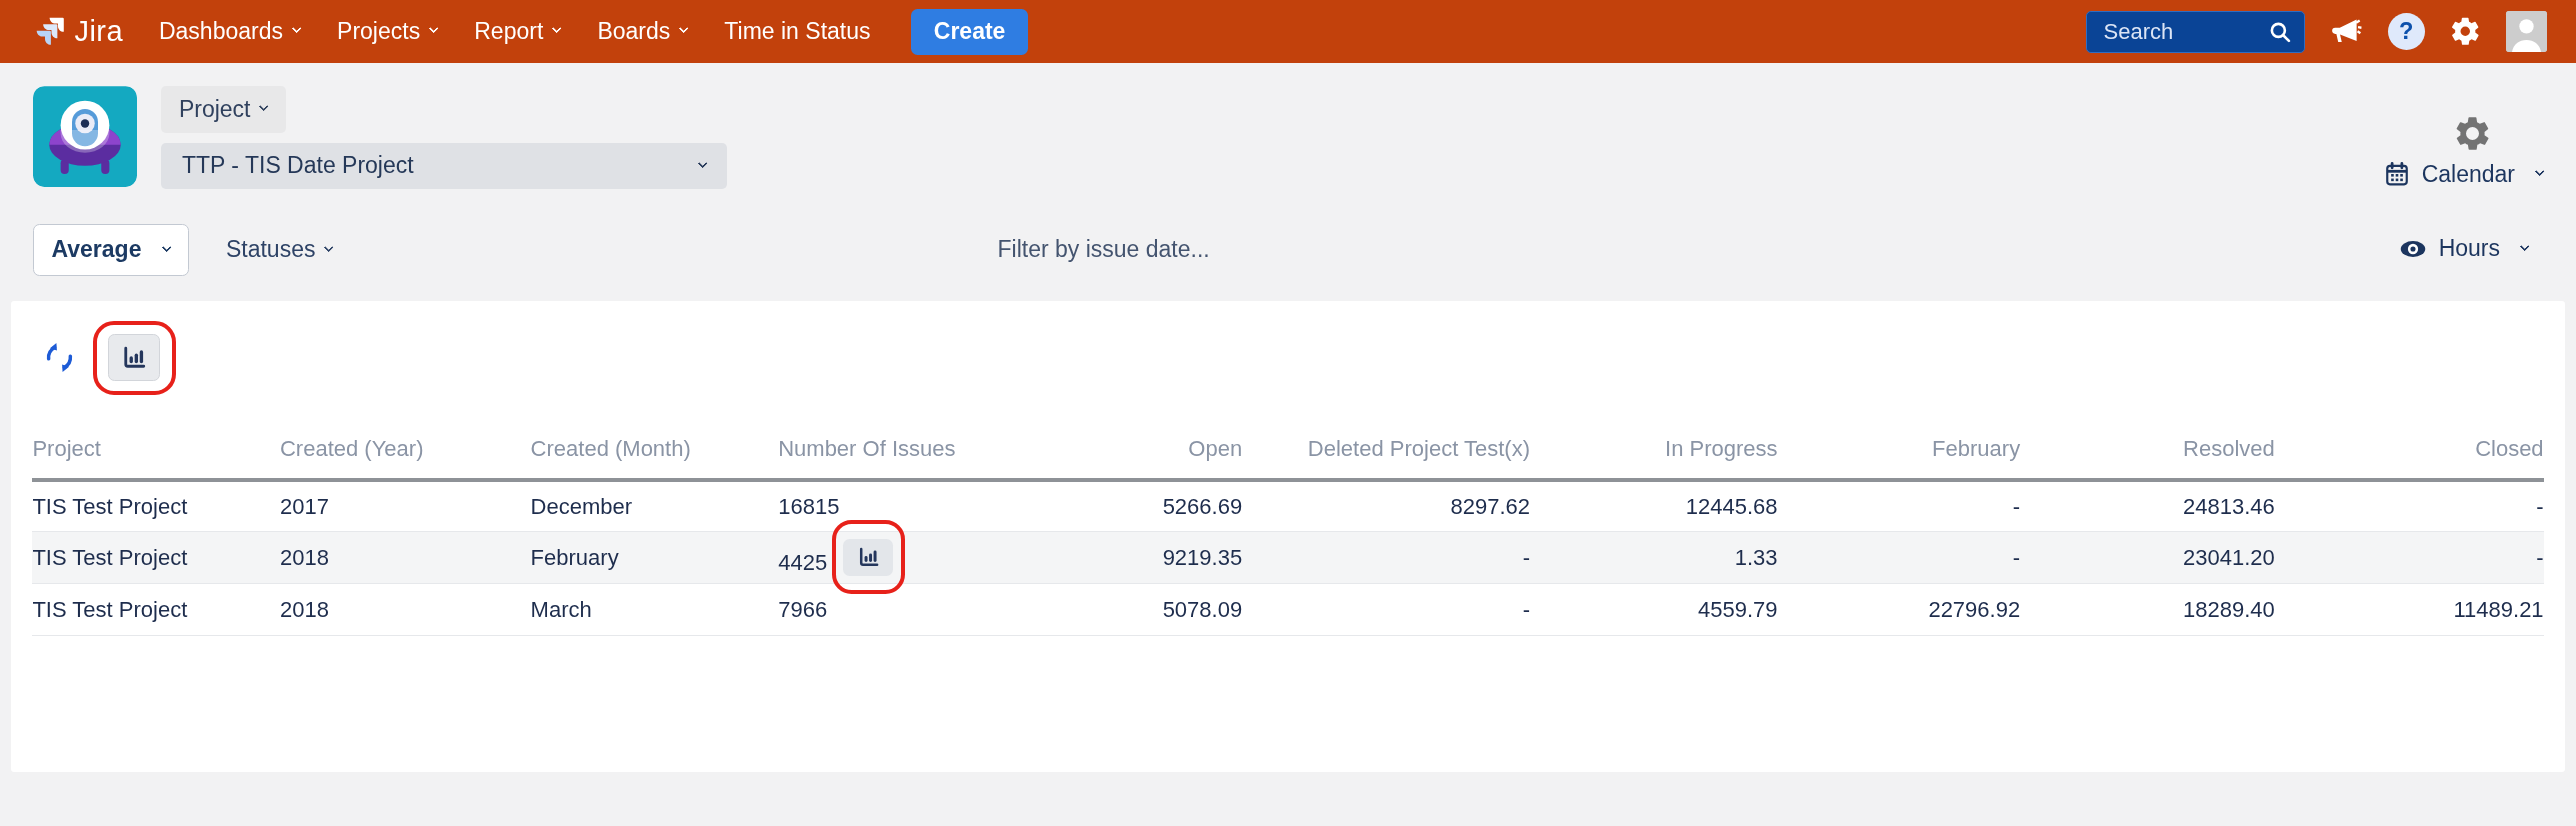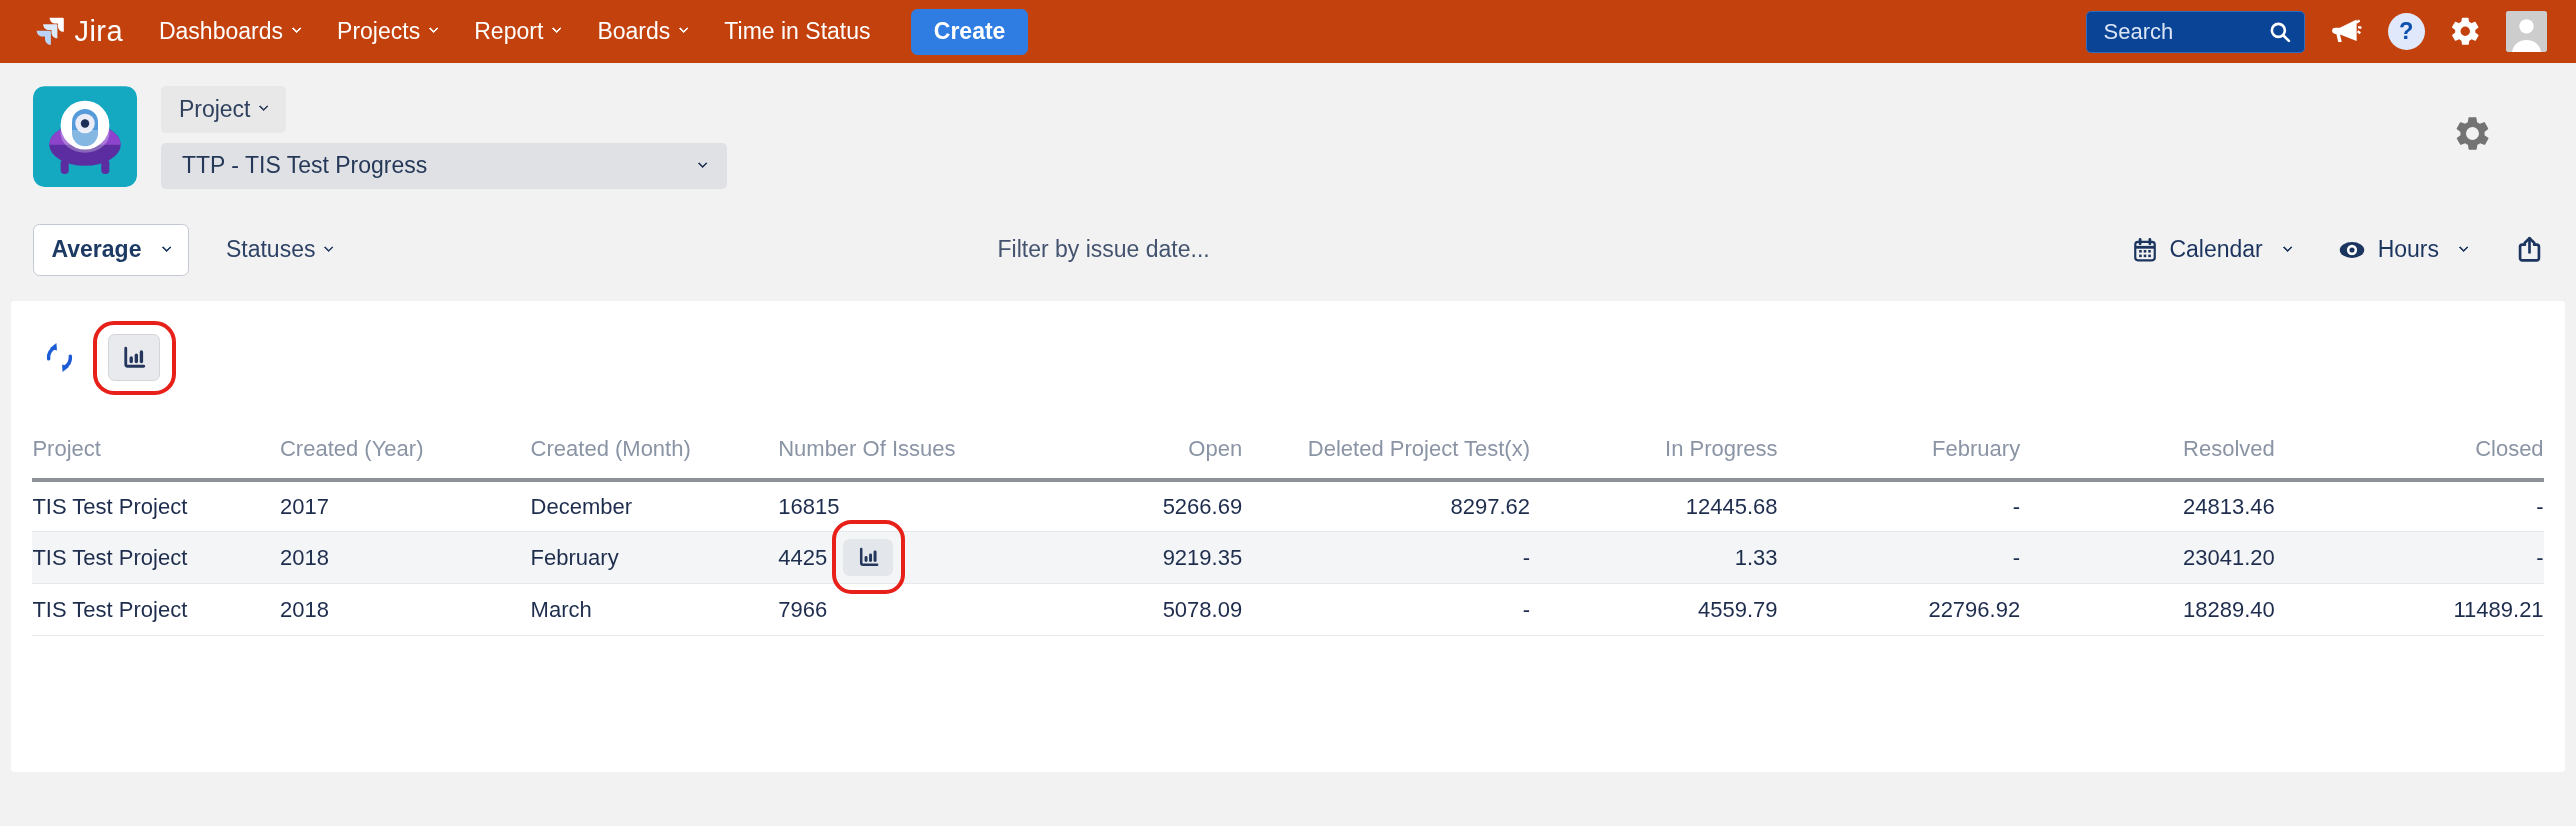--- a/index.html
+++ b/index.html
@@ -60,21 +60,21 @@
     font-size:23px; font-weight:700; color:#1c3a63; cursor:pointer; font-family:inherit;
   }
   .tool-btn + .tool-btn { margin-left:16.3px; }
   .tool-plain { display:flex; align-items:center; font-size:23px; color:#2e4366; margin-left:37px; cursor:pointer; }
   .filter-input {
     position:absolute; left:50%; transform:translateX(-50%);
     width:585px; border:none; background:transparent; outline:none;
     font-size:23px; color:#44546f; font-family:inherit;
   }
   .filter-input::placeholder { color:#44546f; opacity:1; }
-  .toolbar-right { margin-left:auto; display:flex; align-items:center; gap:47px; color:#1c355e; }
+  .toolbar-right { margin-left:auto; display:flex; align-items:center; gap:47px; color:#1c355e;flex-direction:column; }
   .tb-group { display:flex; align-items:center; gap:11.4px; font-size:23px; cursor:pointer; white-space:nowrap; }
   
   .panel {
     margin:24.4px 11.4px 11.4px 11.4px; background:#fff; border-radius:3.3px;
     padding:19.5px 21px 29px 21px; position:relative; min-height:471px;
   }
   .controls-row { display:flex; align-items:center; padding-left:11.4px; }
   .refresh-btn { cursor:pointer; display:flex; }
   .red-ring-top {
     margin-left:18px; border:4.1px solid #e7211a; border-radius:21px;
@@ -88,21 +88,21 @@
   table.report { width:100%; border-collapse:collapse; table-layout:fixed; margin-top:29px; font-size:22px; }
   table.report th {
     color:#8a94a5; font-weight:400; padding:11.4px 0 16.3px 0;
     border-bottom:4.1px solid #8e9297; white-space:nowrap;
   }
   table.report td { padding:0; height:52px; border-bottom:1.6px solid #e6e8eb; color:#1e2d4d; white-space:nowrap; }
   .al { text-align:left; } .ar { text-align:right; }
   td.c1, th.c1 { padding-left:13px; }
   td.c10, th.c10 { padding-right:24.4px; }
   tr.row-alt td { background:#f4f5f6; }
-  .cell-flex { display:flex; align-items:center; gap:16.3px; }
+  .cell-flex { display:flex; align-items:flex-end; gap:16.3px; }
   .icon-wrap { position:relative; display:inline-flex; }
   .row-chart-btn {
     width:50px; height:37px; background:#e3e6ea; border:none; border-radius:6.5px;
     display:flex; align-items:center; justify-content:center; cursor:pointer;
   }
   .red-ring-row {
     position:absolute; left:-11.4px; right:-11.4px; top:-19.5px; bottom:-18px;
     border:4.1px solid #e7211a; border-radius:19.5px; pointer-events:none; z-index:3;
   }
   
@@ -191,21 +191,21 @@
       <circle cx="32" cy="23" r="2.6" fill="#1c2e56"></circle>
       <path d="M17 27h30v2a15 12 0 0 1-30 0z" fill="rgba(255,255,255,0.28)"></path>
     </svg>
   </div>
   <div class="proj-col">
     <button class="proj-type-btn">
       <span>Project</span>
       <span class="chev" style="color:#30415e;"></span>
     </button>
     <div class="proj-select">
-      <span>TTP - TIS Test Progress</span>
+      <span>TTP - TIS Date Project</span>
       <span class="chev" style="color:#253858;"></span>
     </div>
   </div>
   <span class="header-gear">
     <svg width="39" height="39" viewBox="0 0 24 24" fill="#737373">
         <path d="M19.4 13c.04-.33.06-.66.06-1s-.02-.67-.07-1l2.1-1.65c.2-.15.25-.42.12-.64l-2-3.46a.5.5 0 0 0-.6-.22l-2.5 1a7.3 7.3 0 0 0-1.7-1l-.4-2.65A.5.5 0 0 0 14 2h-4a.5.5 0 0 0-.5.42l-.4 2.65c-.6.25-1.17.6-1.7 1l-2.5-1a.5.5 0 0 0-.6.22l-2 3.46c-.13.22-.07.5.12.64L4.6 11a7.9 7.9 0 0 0 0 2l-2.1 1.65a.5.5 0 0 0-.12.64l2 3.46c.12.22.38.3.6.22l2.5-1c.52.4 1.1.74 1.7 1l.4 2.64c.04.25.25.43.5.43h4c.25 0 .46-.18.5-.42l.4-2.65a7.3 7.3 0 0 0 1.7-1l2.5 1c.22.08.48 0 .6-.22l2-3.46a.5.5 0 0 0-.12-.64L19.4 13zM12 16a4 4 0 1 1 0-8 4 4 0 0 1 0 8z"></path>
       </svg>
   </span>
 </div>
 

